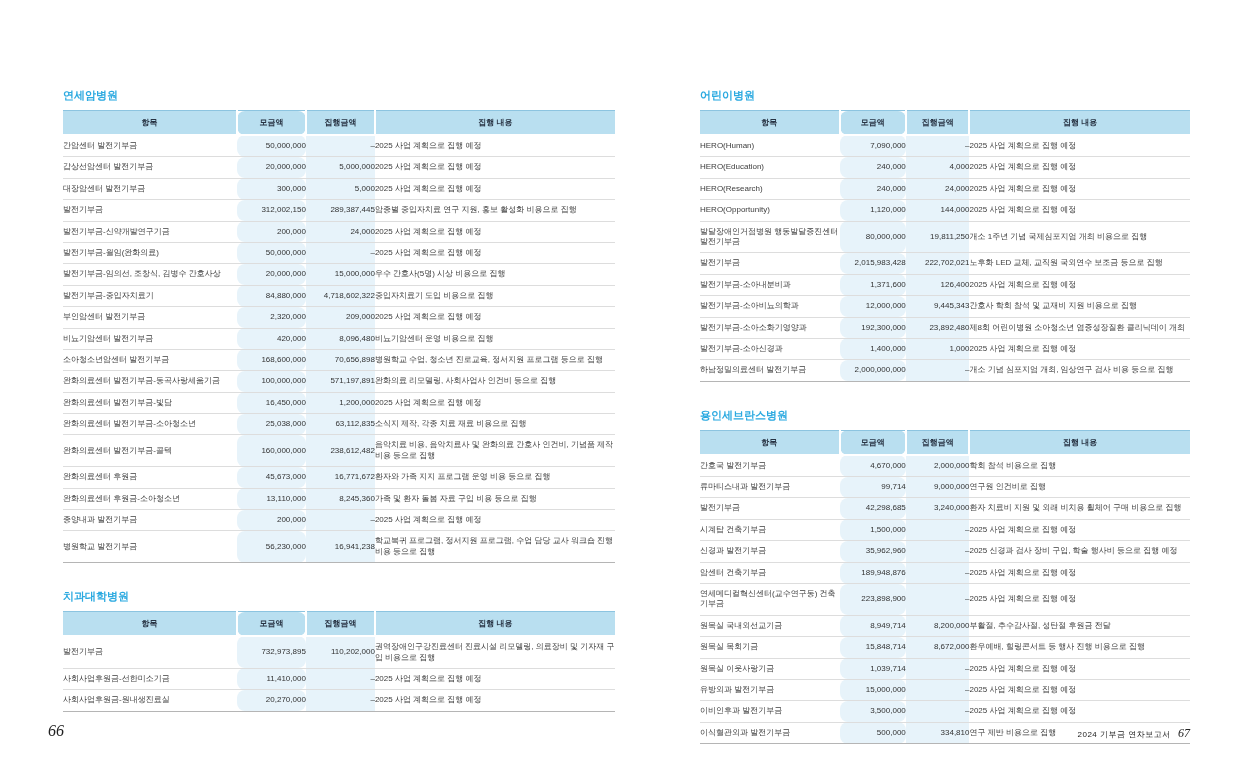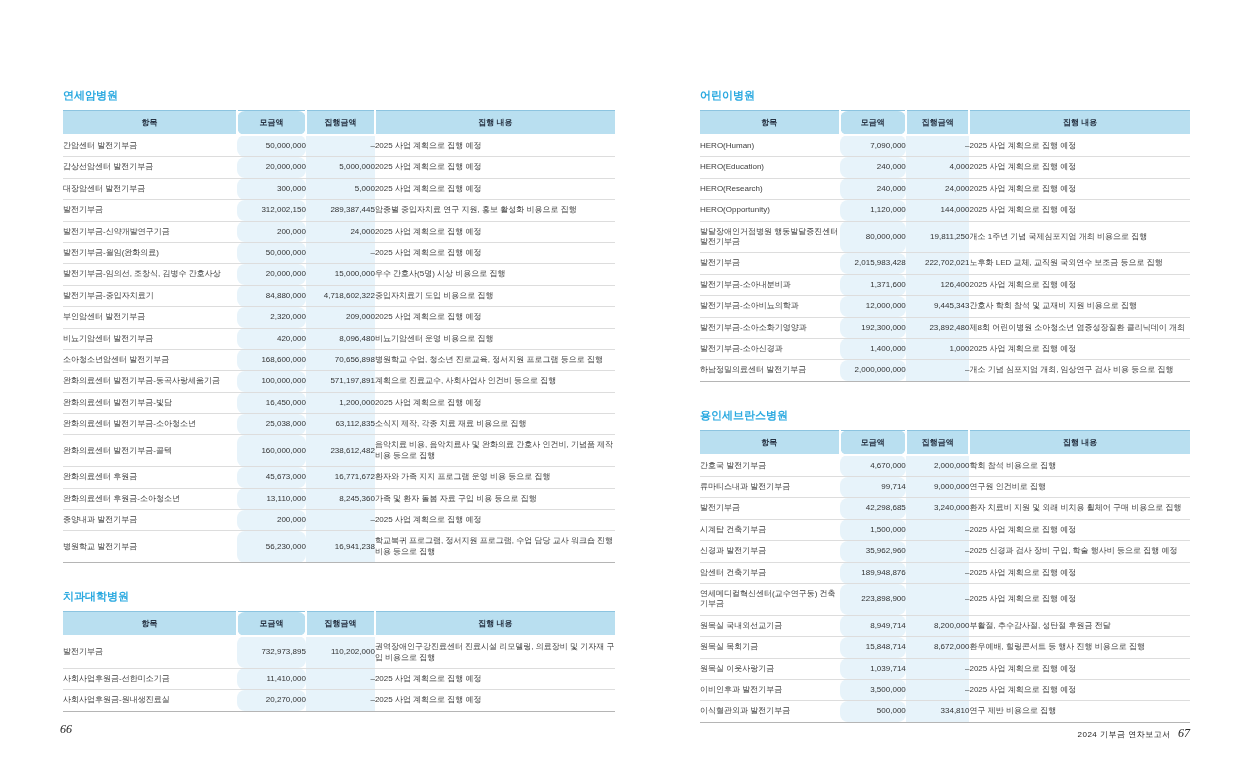--- a/index.html
+++ b/index.html
@@ -23,22 +23,22 @@
   .col-raised{ width:12.5%;border-radius:8px; }
   .col-spent { width:12.5%; }
   .col-desc  { width:43.5%; }
   .page-col.right .col-item  { width:28.5%; }
   .page-col.right .col-raised{ width:13.5%; }
   .page-col.right .col-spent { width:13%; }
   .page-col.right .col-desc  { width:45%; }
   td.col-item { padding-left:6px; padding-right:4px; color:#3c3c3c; }
   td.col-raised, td.col-spent { background:#e7f3fa; text-align:right; padding-right:10px; color:#333; }
   td.col-desc { padding-left:11px; padding-right:6px; }
-  .footer-left { position:absolute; left:60px; top:722px; font-family:"Liberation Serif","DejaVu Serif",serif;
-                 font-style:italic; font-size:12px; color:#222; }
+  .footer-left { position:absolute; left:48px; top:722px; font-family:"Liberation Serif","DejaVu Serif",serif;
+                 font-style:italic; font-size:16px; color:#222; }
   .footer-right { position:absolute; right:57px; top:726px; font-size:8px; color:#222; }
   .footer-right .report-name { letter-spacing:0.5px; }
   .footer-right .pg-num { font-family:"Liberation Serif","DejaVu Serif",serif; font-style:italic;
                           font-size:12px; margin-left:5px; color:#222; }
 </style>
 </head>
 <body>
 
 <div class="spread">
 
@@ -118,21 +118,21 @@
             <tr>
               <td class="col-item">소아청소년암센터 발전기부금</td>
               <td class="col-raised">168,600,000</td>
               <td class="col-spent">70,656,898</td>
               <td class="col-desc">병원학교 수업, 청소년 진로교육, 정서지원 프로그램 등으로 집행</td>
             </tr>
             <tr>
               <td class="col-item">완화의료센터 발전기부금-동곡사랑세움기금</td>
               <td class="col-raised">100,000,000</td>
               <td class="col-spent">571,197,891</td>
-              <td class="col-desc">계획으로 진료교수, 사회사업사 인건비 등으로 집행</td>
+              <td class="col-desc">완화의료 리모델링, 사회사업사 인건비 등으로 집행</td>
             </tr>
             <tr>
               <td class="col-item">완화의료센터 발전기부금-빛담</td>
               <td class="col-raised">16,450,000</td>
               <td class="col-spent">1,200,000</td>
               <td class="col-desc">2025 사업 계획으로 집행 예정</td>
             </tr>
             <tr>
               <td class="col-item">완화의료센터 발전기부금-소아청소년</td>
               <td class="col-raised">25,038,000</td>
@@ -355,20 +355,26 @@
               <td class="col-spent">8,672,000</td>
               <td class="col-desc">환우예배, 힐링콘서트 등 행사 진행 비용으로 집행</td>
             </tr>
             <tr>
               <td class="col-item">원목실 이웃사랑기금</td>
               <td class="col-raised">1,039,714</td>
               <td class="col-spent">–</td>
               <td class="col-desc">2025 사업 계획으로 집행 예정</td>
             </tr>
             <tr>
+              <td class="col-item">유방외과 발전기부금</td>
+              <td class="col-raised">15,000,000</td>
+              <td class="col-spent">–</td>
+              <td class="col-desc">2025 사업 계획으로 집행 예정</td>
+            </tr>
+            <tr>
               <td class="col-item">이비인후과 발전기부금</td>
               <td class="col-raised">3,500,000</td>
               <td class="col-spent">–</td>
               <td class="col-desc">2025 사업 계획으로 집행 예정</td>
             </tr>
             <tr>
               <td class="col-item">이식혈관외과 발전기부금</td>
               <td class="col-raised">500,000</td>
               <td class="col-spent">334,810</td>
               <td class="col-desc">연구 제반 비용으로 집행</td>

